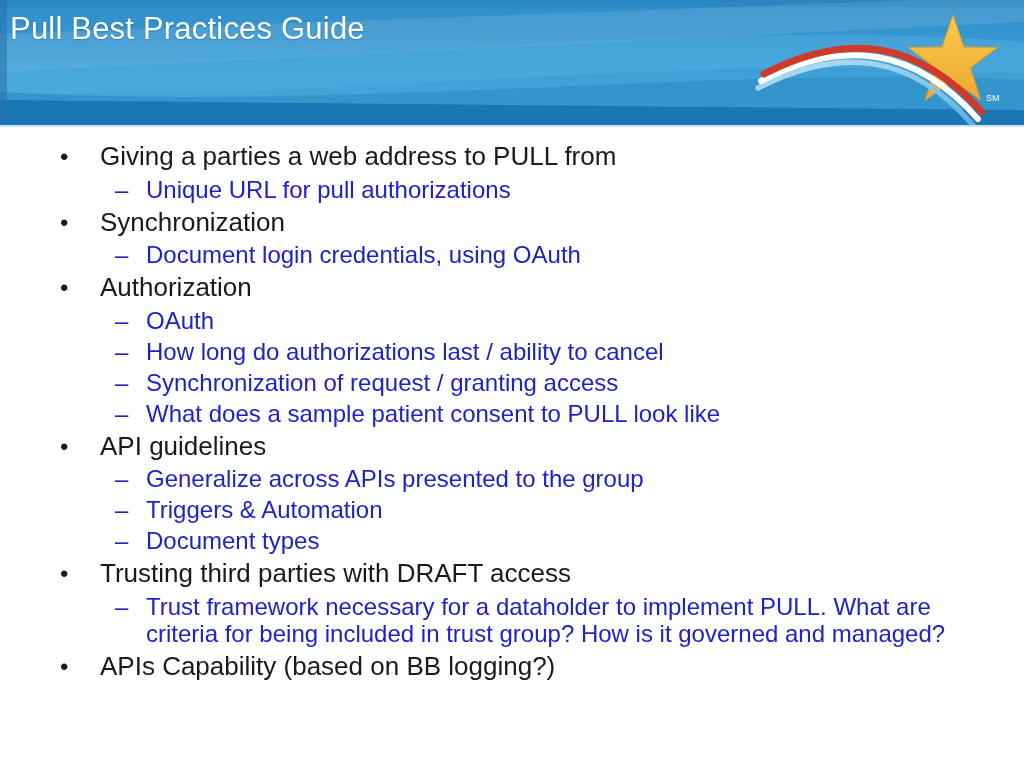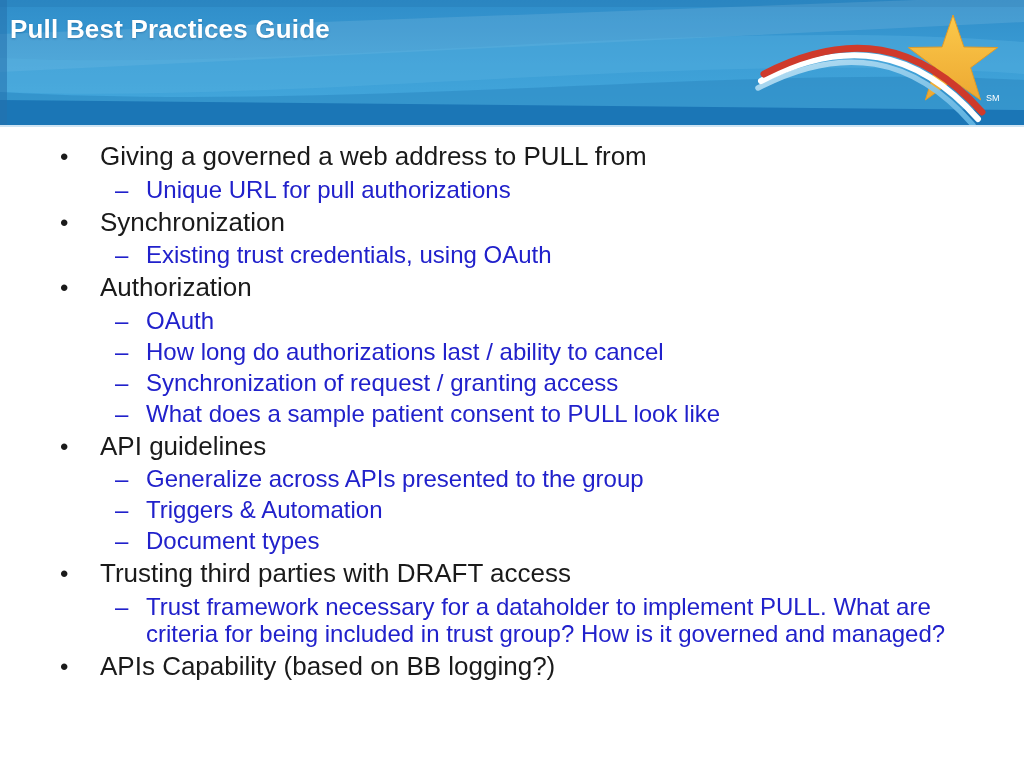--- a/index.html
+++ b/index.html
@@ -27,22 +27,22 @@
     width: 1024px; height: 125px;
     display: block;
   }
   .header-titles {
     position: absolute; top: 8px; left: 10px;
     color: #ffffff;
     text-shadow: 0 1px 2px rgba(10,60,110,0.35);
     z-index: 2;
   }
   .title-line {
-    font-size: 26px;
-    font-weight: 700;
+    font-size: 31px;
+    font-weight: 400;
     line-height: 42px;
     letter-spacing: 0.2px;
     white-space: nowrap;
   }
   .logo {
     position: absolute; top: 0; right: 0;
     width: 270px; height: 125px;
     z-index: 3;
   }
 
@@ -114,33 +114,33 @@
       <path d="M4,88 C89,44 159,56 219,125" fill="none" stroke="url(#swb)" stroke-width="5.5" stroke-linecap="round" opacity="0.95"></path>
       <path d="M7,81 C92,37 162,49 224,119" fill="none" stroke="#ffffff" stroke-width="6" stroke-linecap="round"></path>
       <path d="M10,74 C95,30 165,42 228,112" fill="none" stroke="#cf3a2b" stroke-width="7" stroke-linecap="round"></path>
       <text x="232" y="101" font-size="9" fill="#ffffff" font-family="Liberation Sans, sans-serif">SM</text>
     </svg>
   </div>
 
   <div class="content">
       <div class="outline-item l1">
         <span class="marker">•</span>
-        <span class="item-text">Giving a governed a web address to PULL from</span>
+        <span class="item-text">Giving a parties a web address to PULL from</span>
       </div>
       <div class="outline-item l2">
         <span class="marker">–</span>
         <span class="item-text">Unique URL for pull authorizations</span>
       </div>
       <div class="outline-item l1">
         <span class="marker">•</span>
         <span class="item-text">Synchronization</span>
       </div>
       <div class="outline-item l2">
         <span class="marker">–</span>
-        <span class="item-text">Existing trust credentials, using OAuth</span>
+        <span class="item-text">Document login credentials, using OAuth</span>
       </div>
       <div class="outline-item l1">
         <span class="marker">•</span>
         <span class="item-text">Authorization</span>
       </div>
       <div class="outline-item l2">
         <span class="marker">–</span>
         <span class="item-text">OAuth</span>
       </div>
       <div class="outline-item l2">

